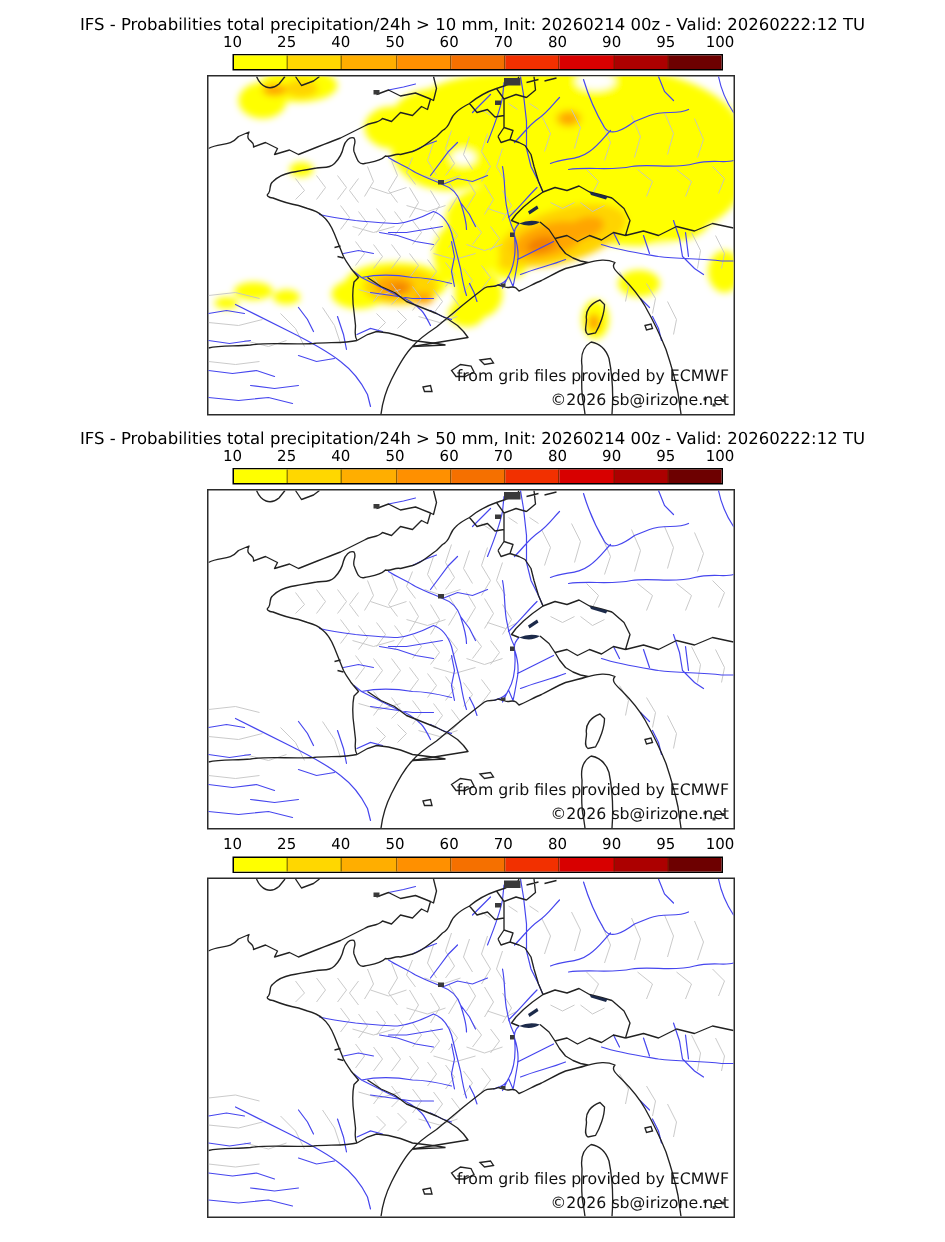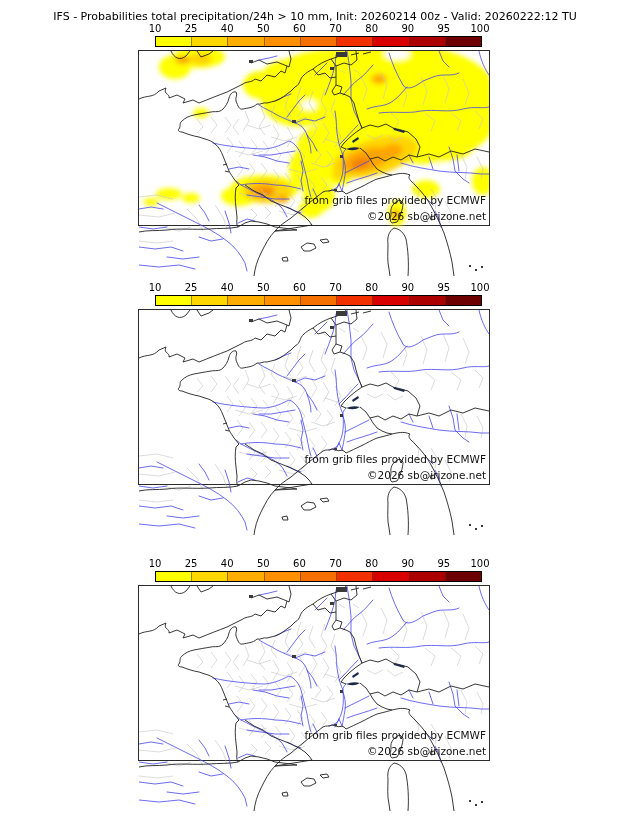--- a/index.html
+++ b/index.html
@@ -6,21 +6,21 @@
   html,body { width:630px; height:828px; background:#fff; overflow:hidden;
               font-family:"DejaVu Sans","Liberation Sans",sans-serif; color:#000; }
   .panel { padding-top:8px; height:276px; }
   .p-title { height:17px; line-height:17px; font-size:11px; text-align:center; white-space:nowrap; }
   .cbar { width:327px; margin-left:155px; position:relative; }
   .ticks { position:relative; height:10px; font-size:10px; }
   .tick { position:absolute; top:-2px; transform:translateX(-50%); }
   .bar { display:flex; height:11px; border:1px solid #000; margin-top:1px; }
   .seg { flex:1 1 auto; border-right:1px solid rgba(70,35,0,.55); }
   .seg:last-child { border-right:none; }
-  .mapwrap { width:352px; height:176px; border:1px solid #2b2b2b; margin-left:138px; margin-top:3px;
+  .mapwrap { width:352px; height:227px; border:1px solid #2b2b2b; margin-left:138px; margin-top:3px;
              position:relative; background:#fff; }
   .mapwrap svg { position:absolute; left:0; top:0; }
   .credit { position:absolute; right:3px; bottom:19px; font-size:10.5px; color:#111; white-space:nowrap; }
   .copy   { position:absolute; right:3px; bottom:3px;  font-size:10.5px; color:#111; white-space:nowrap; }
 </style>
 </head>
 <body>
 
 <svg width="0" height="0" style="position:absolute" aria-hidden="true">
   <defs>
@@ -222,20 +222,21 @@
     <svg viewBox="0 0 350 225" width="350" height="225">
       <use href="#precip1"></use>
         <use href="#basemap"></use>
     </svg>
     <div class="credit">from grib files provided by ECMWF</div>
     <div class="copy">©2026 sb@irizone.net</div>
   </div>
 </section>
 
 <section class="panel">
+  <div class="p-title">IFS - Probabilities total precipitation/24h &gt; 50 mm, Init: 20260214 00z - Valid: 20260222:12 TU</div>
   <div class="cbar">
     <div class="ticks">
         <span class="tick" style="left: 0px;">10</span>
         <span class="tick" style="left: 36.1111px;">25</span>
         <span class="tick" style="left: 72.2222px;">40</span>
         <span class="tick" style="left: 108.333px;">50</span>
         <span class="tick" style="left: 144.444px;">60</span>
         <span class="tick" style="left: 180.556px;">70</span>
         <span class="tick" style="left: 216.667px;">80</span>
         <span class="tick" style="left: 252.778px;">90</span>

